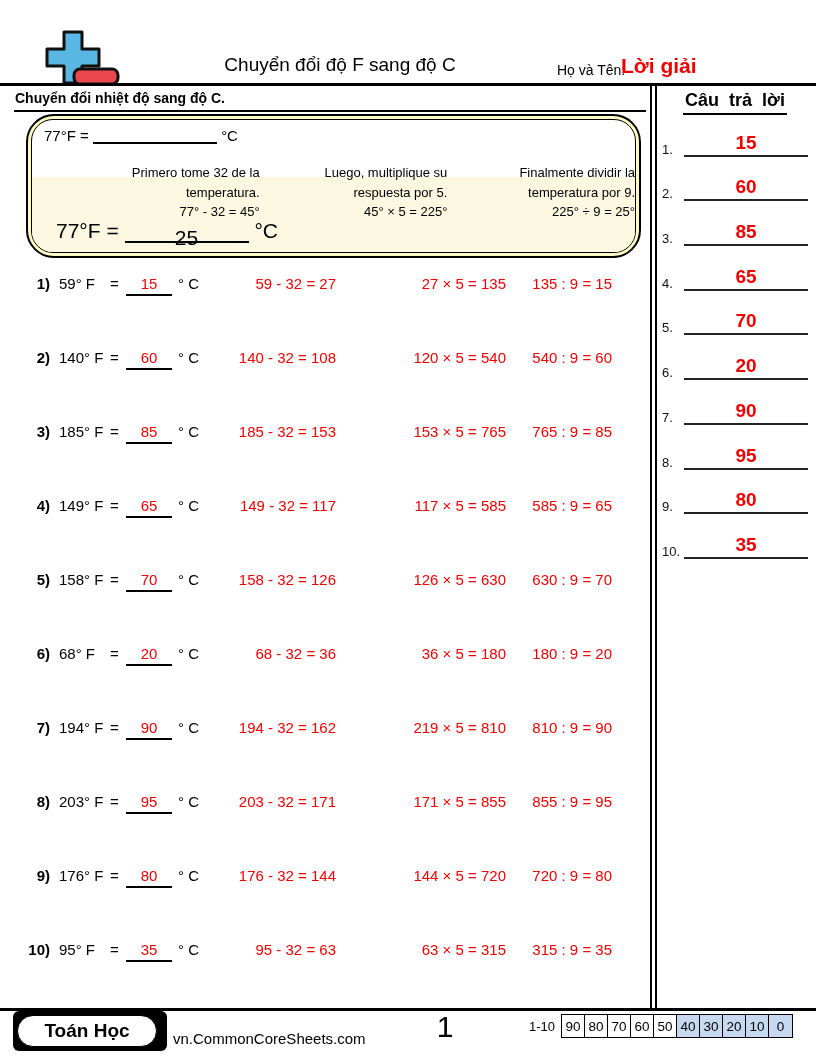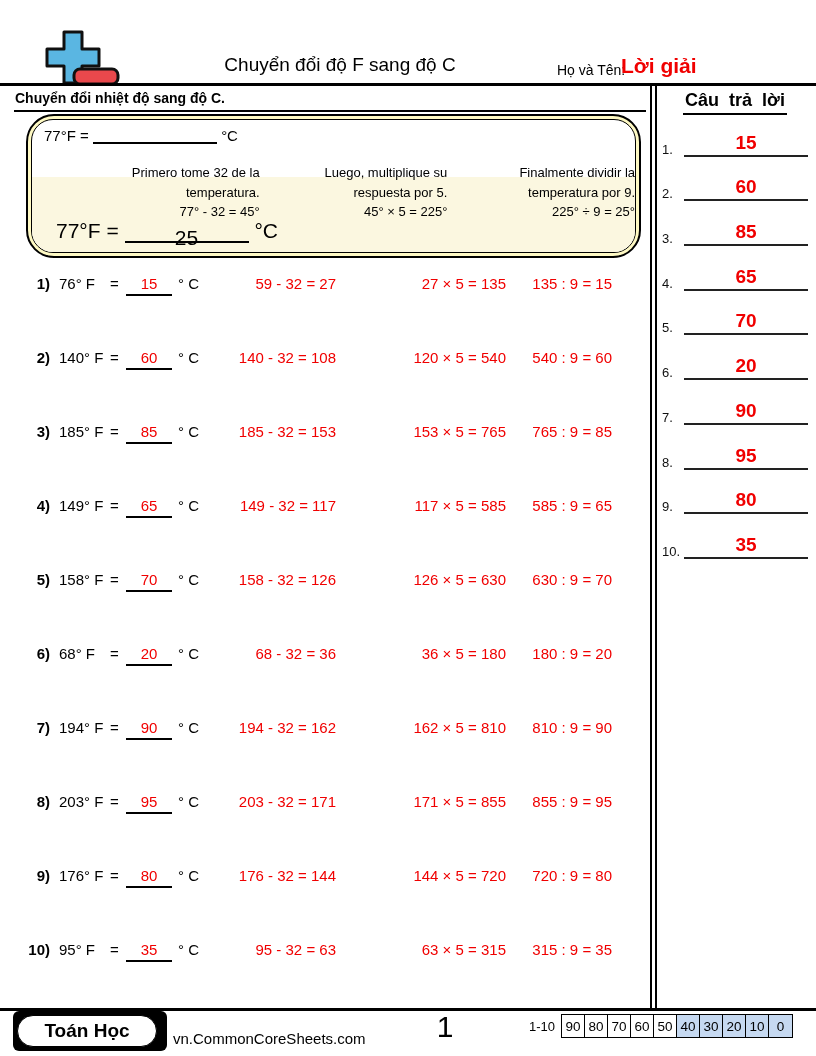--- a/index.html
+++ b/index.html
@@ -123,21 +123,21 @@
         <span class="blank">25</span>
         <span>°C</span>
       </div>
     </div>
   </div>
 
   <div class="problems">
 
       <div class="problem-row">
         <div class="p-num">1)</div>
-        <div class="p-temp">76° F</div>
+        <div class="p-temp">59° F</div>
         <div class="p-eq">=</div>
         <div class="p-answer">15</div>
         <div class="p-unit">° C</div>
         <div class="p-work p-work-sub">59 - 32 = 27</div>
         <div class="p-work p-work-mul">27 × 5 = 135</div>
         <div class="p-work p-work-div">135 : 9 = 15</div>
       </div>
 
       <div class="problem-row">
         <div class="p-num">2)</div>
@@ -194,21 +194,21 @@
         <div class="p-work p-work-div">180 : 9 = 20</div>
       </div>
 
       <div class="problem-row">
         <div class="p-num">7)</div>
         <div class="p-temp">194° F</div>
         <div class="p-eq">=</div>
         <div class="p-answer">90</div>
         <div class="p-unit">° C</div>
         <div class="p-work p-work-sub">194 - 32 = 162</div>
-        <div class="p-work p-work-mul">162 × 5 = 810</div>
+        <div class="p-work p-work-mul">219 × 5 = 810</div>
         <div class="p-work p-work-div">810 : 9 = 90</div>
       </div>
 
       <div class="problem-row">
         <div class="p-num">8)</div>
         <div class="p-temp">203° F</div>
         <div class="p-eq">=</div>
         <div class="p-answer">95</div>
         <div class="p-unit">° C</div>
         <div class="p-work p-work-sub">203 - 32 = 171</div>

